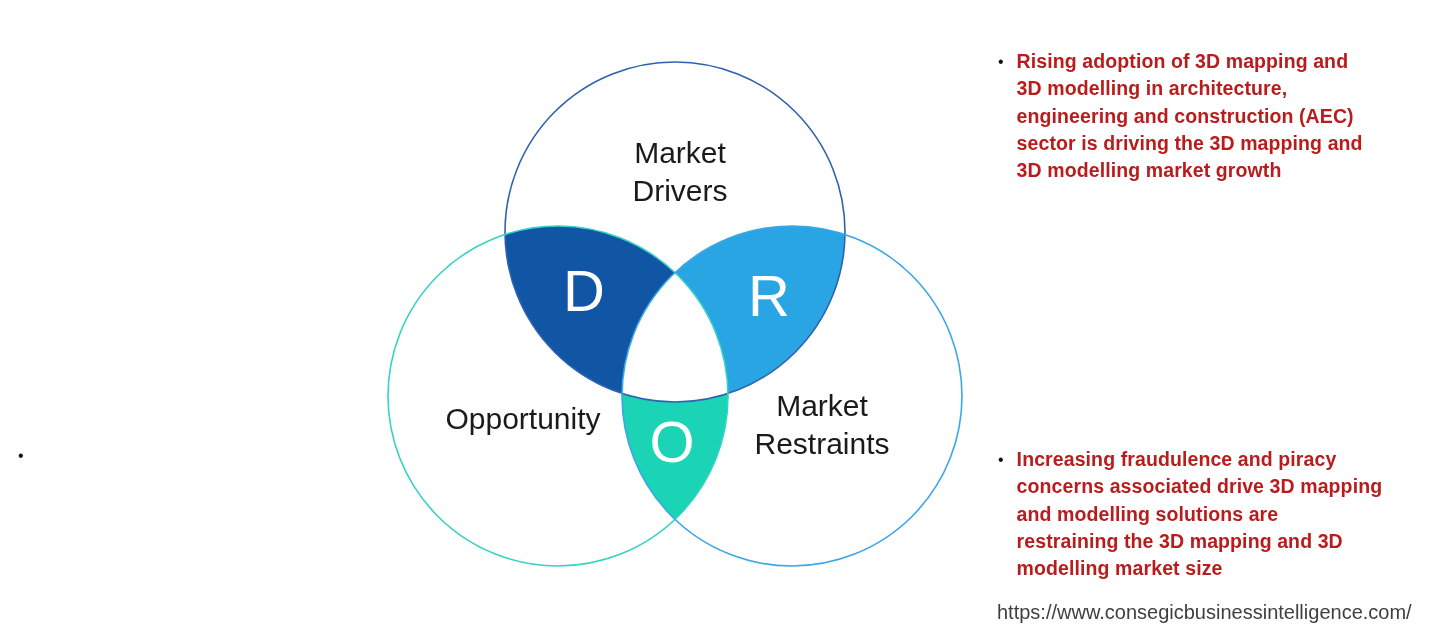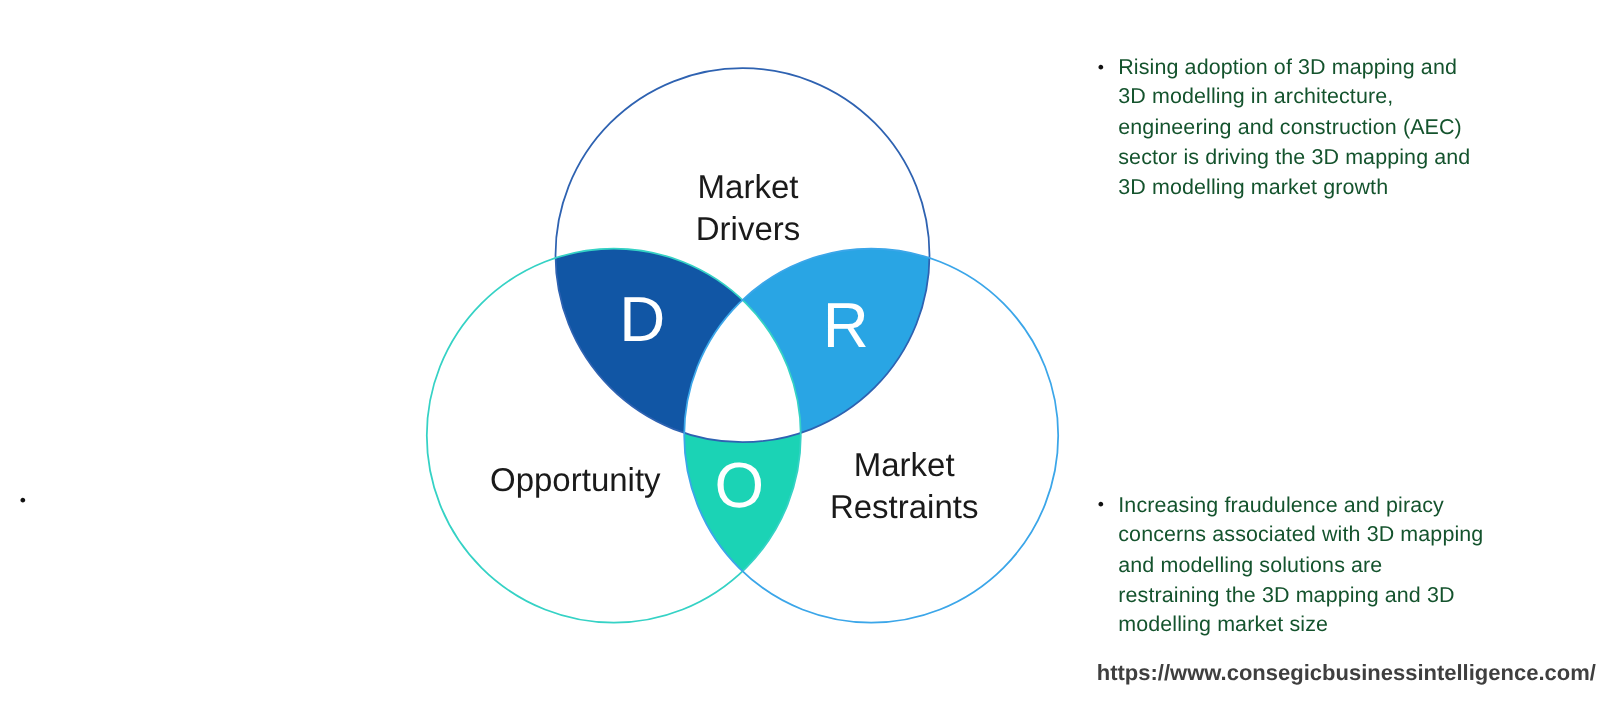--- a/index.html
+++ b/index.html
@@ -18,21 +18,20 @@
   }
   .venn-label {
     position: absolute;
     width: 210px;
     text-align: center;
     color: #1a1a1a;
     font-size: 30px;
     line-height: 38px;
     white-space: pre-line;
     font-family: "Liberation Sans", sans-serif;
-    margin-top: 18px;
   }
   .venn-letter {
     position: absolute;
     width: 60px; height: 60px;
     display: flex;
     align-items: center;
     justify-content: center;
     color: #ffffff;
     font-size: 58px;
     line-height: 60px;
@@ -46,34 +45,34 @@
   .bullet .dot {
     font-size: 16px;
     line-height: 27.3px;
     color: #111111;
     margin-right: 13px;
   }
   .bullet .btext {
     white-space: pre-line;
     font-size: 19.5px;
     line-height: 27.3px;
-    font-weight: 400;
-    color: #14532d;
+    font-weight: 700;
+    color: #b91c1c;
     letter-spacing: 0.1px;
   }
   .bullet-drivers     { left: 998px; top: 48px;  width: 430px; }
   .bullet-restraints  { left: 998px; top: 446px; width: 440px; }
   .bullet-opportunity { left: 18px;  top: 442px; width: 350px; }
   .source-url {
     position: absolute;
     left: 997px; top: 600px;
     font-size: 20px;
     line-height: 24px;
     color: #3f3f3f;
-    font-weight: 700;
+    font-weight: 400;
   }
   .label-drivers    { left: 575px; top: 134px; }
   .label-opportunity{ left: 418px; top: 400px; }
   .label-restraints { left: 717px; top: 387px; }
   .letter-d { left: 554px; top: 261px; }
   .letter-r { left: 739px; top: 266px; }
   .letter-o { left: 642px; top: 412px; }
 </style>
 </head>
 <body>
@@ -124,21 +123,21 @@
     <div class="btext">Rising adoption of 3D mapping and
 3D modelling in architecture,
 engineering and construction (AEC)
 sector is driving the 3D mapping and
 3D modelling market growth</div>
   </div>
 
   <div class="bullet bullet-restraints">
     <span class="dot">•</span>
     <div class="btext">Increasing fraudulence and piracy
-concerns associated with 3D mapping
+concerns associated drive 3D mapping
 and modelling solutions are
 restraining the 3D mapping and 3D
 modelling market size</div>
   </div>
 
   <div class="bullet bullet-opportunity">
     <span class="dot">•</span>
   </div>
 
   <div class="source-url">https://www.consegicbusinessintelligence.com/</div>

